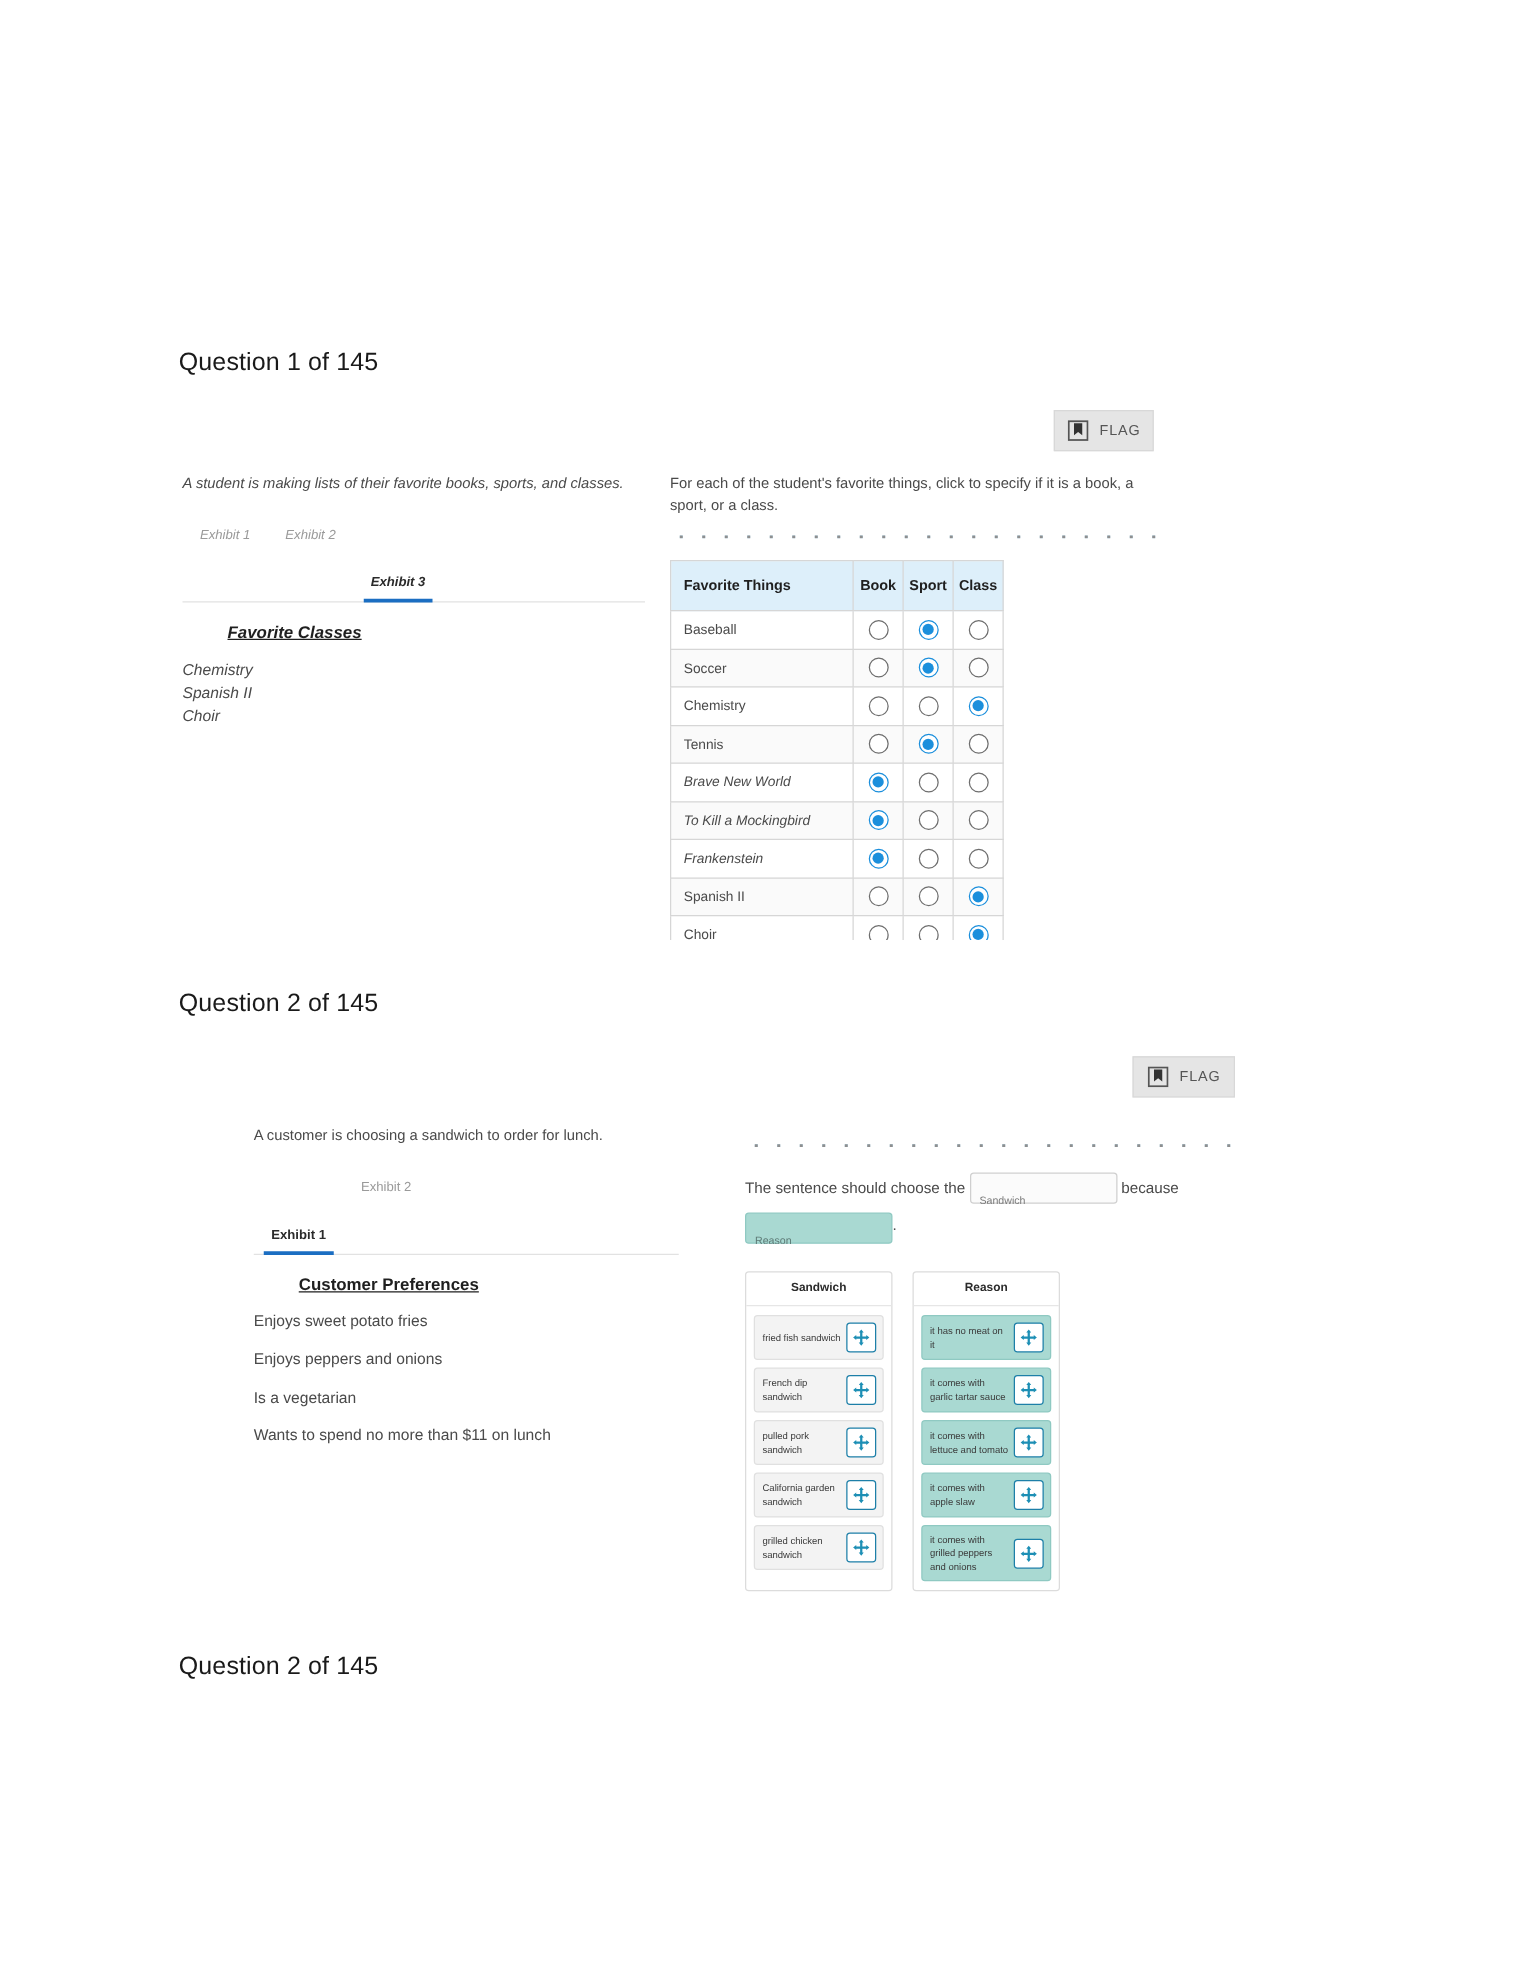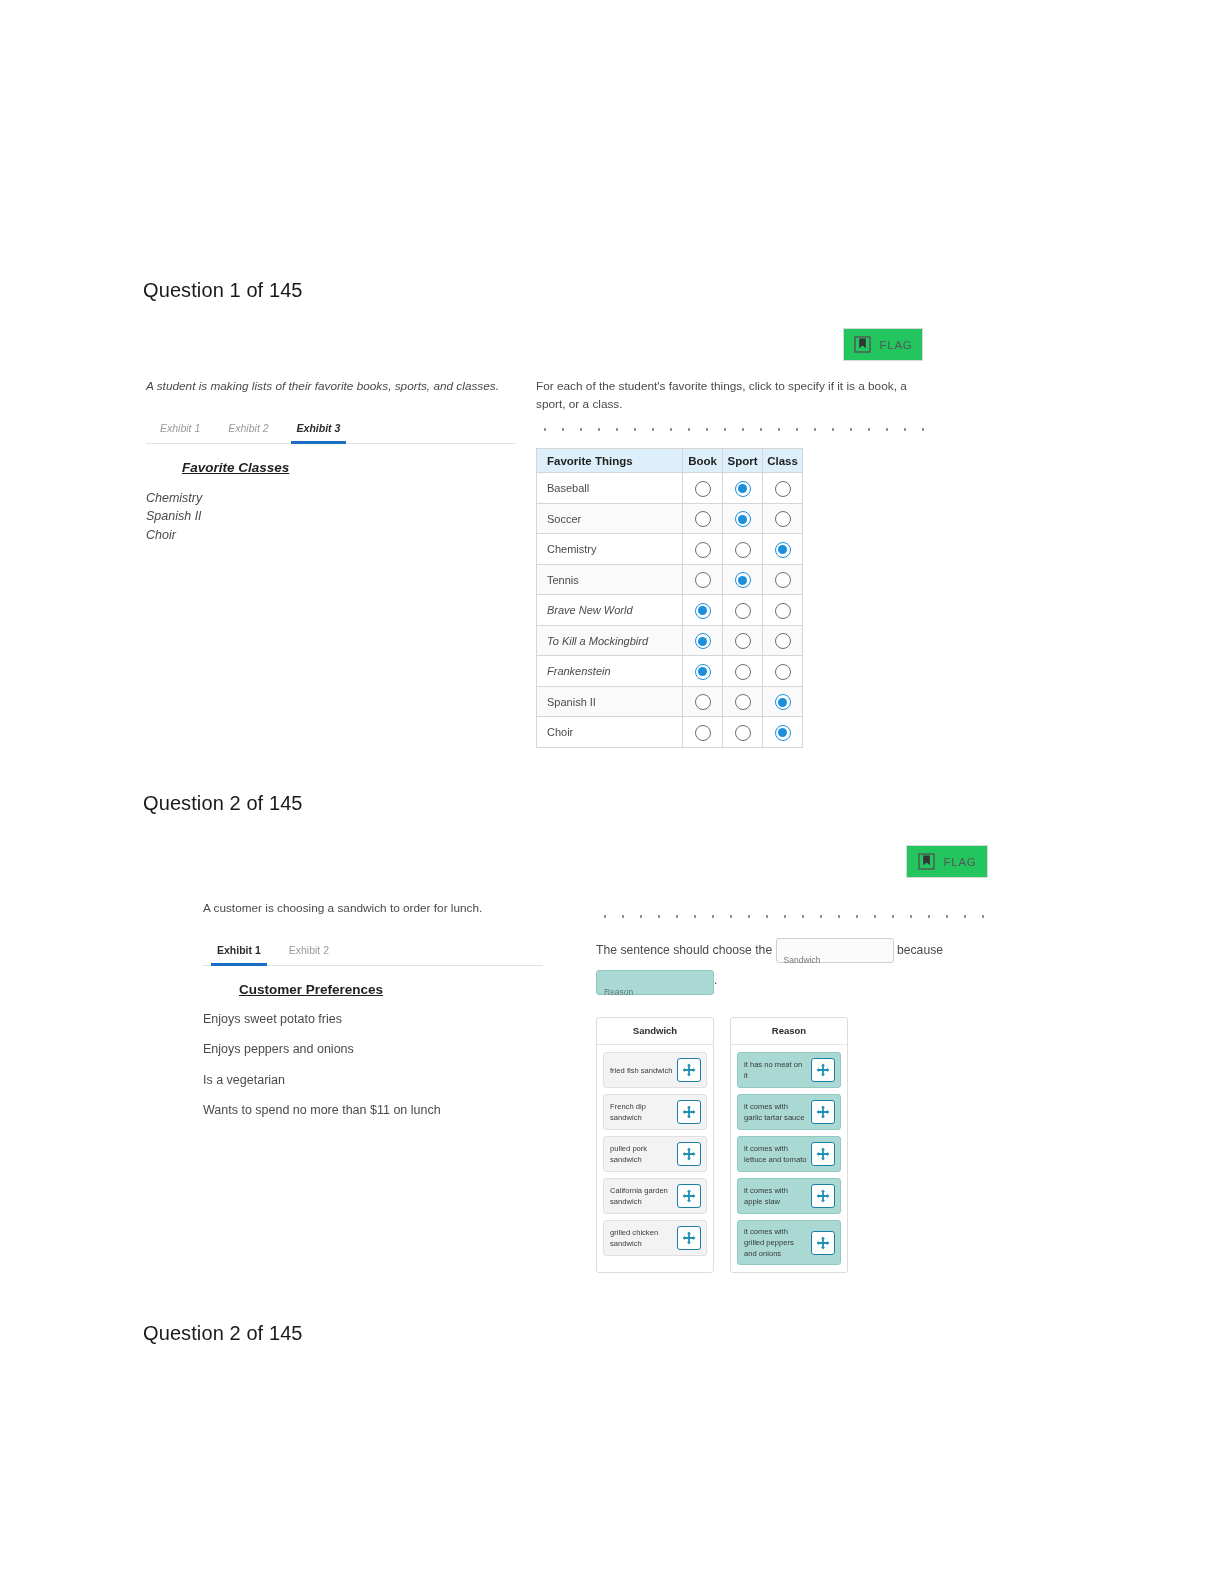--- a/index.html
+++ b/index.html
@@ -27,21 +27,21 @@
     white-space: nowrap;
   }
   #q1-heading { top: 279px; }
   #q2-heading { top: 792px; }
   #q2-heading-bottom { top: 1322px; }
 
   
   .flag-btn {
     position: absolute;
     border: 1px solid #d8d8d8;
-    background: #22c55e;
+    background: #e5e5e5;
     display: flex;
     align-items: center;
     justify-content: center;
     gap: 9px;
     cursor: pointer;
     padding: 12px 14px;
   }
   #flag-1 { left: 843px; top: 328px; width: 80px; height: 33px; }
   #flag-2 { left: 906px; top: 845px; width: 82px; height: 33px; }
   .flag-icon { display: block; width: 17px; height: 17px; flex: none; }
@@ -70,20 +70,21 @@
     font-size: 10.5px;
     color: #9a9a9a;
     padding: 4px 14px 9px 14px;
     cursor: pointer;
     position: relative;
     white-space: nowrap;
   }
   .tab.active {
     color: #2b2b2b;
     font-weight: 600;
+    margin-top: 38px;
   }
   .tab.active::after {
     content: "";
     position: absolute;
     left: 8px; right: 8px; bottom: -1px;
     height: 3px;
     background: #1b6ec2;
   }
 
   .exhibit-title {
@@ -127,21 +128,21 @@
   }
   .matrix th, .matrix td {
     border: 1px solid #d6d6d6;
     padding: 0;
   }
   .matrix thead th {
     background: #ddeffa;
     font-size: 11.5px;
     font-weight: 700;
     color: #1f1f1f;
-    height: 24px;
+    height: 40px;
     text-align: center;
   }
   .matrix thead th.first {
     text-align: left;
     padding-left: 10px;
   }
   .matrix td.label {
     font-size: 11px;
     color: #4a4a4a;
     padding: 0 8px 0 10px;

